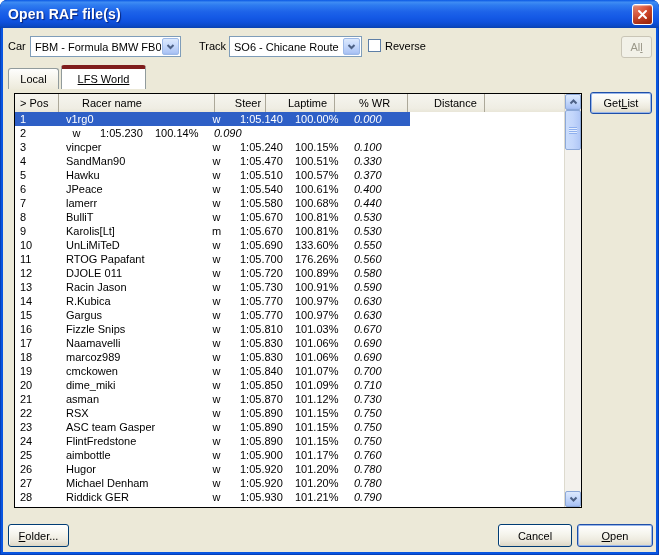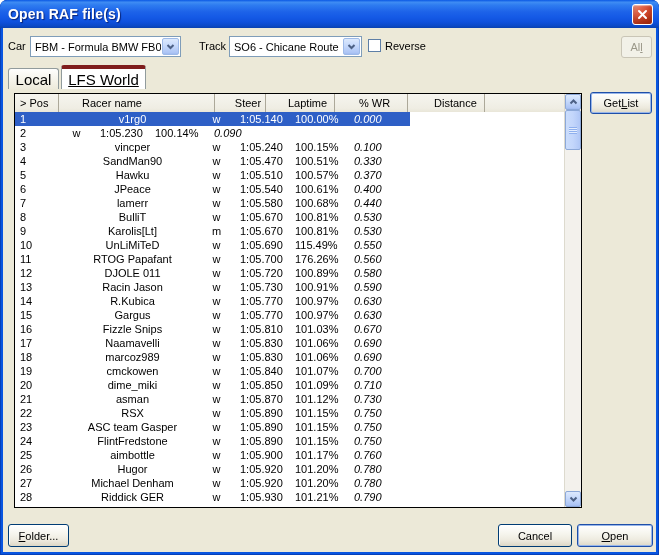--- a/index.html
+++ b/index.html
@@ -87,21 +87,21 @@
     box-shadow: none;
   }
   .u { text-decoration: underline; }
 
   
   .tab {
     position: absolute;
     border: 1px solid #919B9C; border-bottom: none;
     border-radius: 3px 3px 0 0;
     display: flex; align-items: center; justify-content: center;
-    font-size: 15px;
+    font-size: 11px;
   }
   .tab-inactive {
     background: linear-gradient(180deg, #FEFEFD 0%, #F4F2E8 60%, #EDEADB 100%);
   }
   .tab-active {
     background: #ffffff;
     border-top: 4px solid #7f1d1d;
     text-decoration: underline;
   }
 
@@ -124,21 +124,21 @@
     font-size: 11px;
   }
   .hfill { flex: 1; border-right: none; }
 
   .lrows { position: absolute; left: 0; top: 18px; right: 17px; bottom: 0; overflow: hidden; }
   .trow { display: flex; height: 14px; line-height: 14px; width: 395px; }
   .trow.selected { background: #2E5FC6; color: #fff; }
   .cell { white-space: nowrap; overflow: hidden; font-size: 11px; height: 14px; }
 
   .c-pos      { width: 44px;  padding-left: 5px; }
-  .c-name     { width: 140px; padding-left: 7px; text-align: center; }
+  .c-name     { width: 140px; padding-left: 7px; }
   .c-steer    { width: 35px;  text-align: center; }
   .c-laptime  { width: 53px;  padding-left: 6px; }
   .c-wr       { width: 57px;  padding-left: 8px; }
   .c-distance { width: 61px;  padding-left: 10px; font-style: italic; }
 
   .h-pos      { width: 44px;  padding-left: 5px; }
   .h-name     { width: 140px; padding-left: 7px; }
   .h-steer    { width: 35px;  text-align: center; }
   .h-laptime  { width: 53px;  padding-left: 6px; }
   .h-wr       { width: 57px;  padding-left: 8px; }
@@ -309,21 +309,21 @@
             <div class="cell c-steer">m</div>
             <div class="cell c-laptime">1:05.670</div>
             <div class="cell c-wr">100.81%</div>
             <div class="cell c-distance">0.530</div>
           </div>
           <div class="trow">
             <div class="cell c-pos">10</div>
             <div class="cell c-name">UnLiMiTeD</div>
             <div class="cell c-steer">w</div>
             <div class="cell c-laptime">1:05.690</div>
-            <div class="cell c-wr">115.49%</div>
+            <div class="cell c-wr">133.60%</div>
             <div class="cell c-distance">0.550</div>
           </div>
           <div class="trow">
             <div class="cell c-pos">11</div>
             <div class="cell c-name">RTOG Papafant</div>
             <div class="cell c-steer">w</div>
             <div class="cell c-laptime">1:05.700</div>
             <div class="cell c-wr">176.26%</div>
             <div class="cell c-distance">0.560</div>
           </div>

